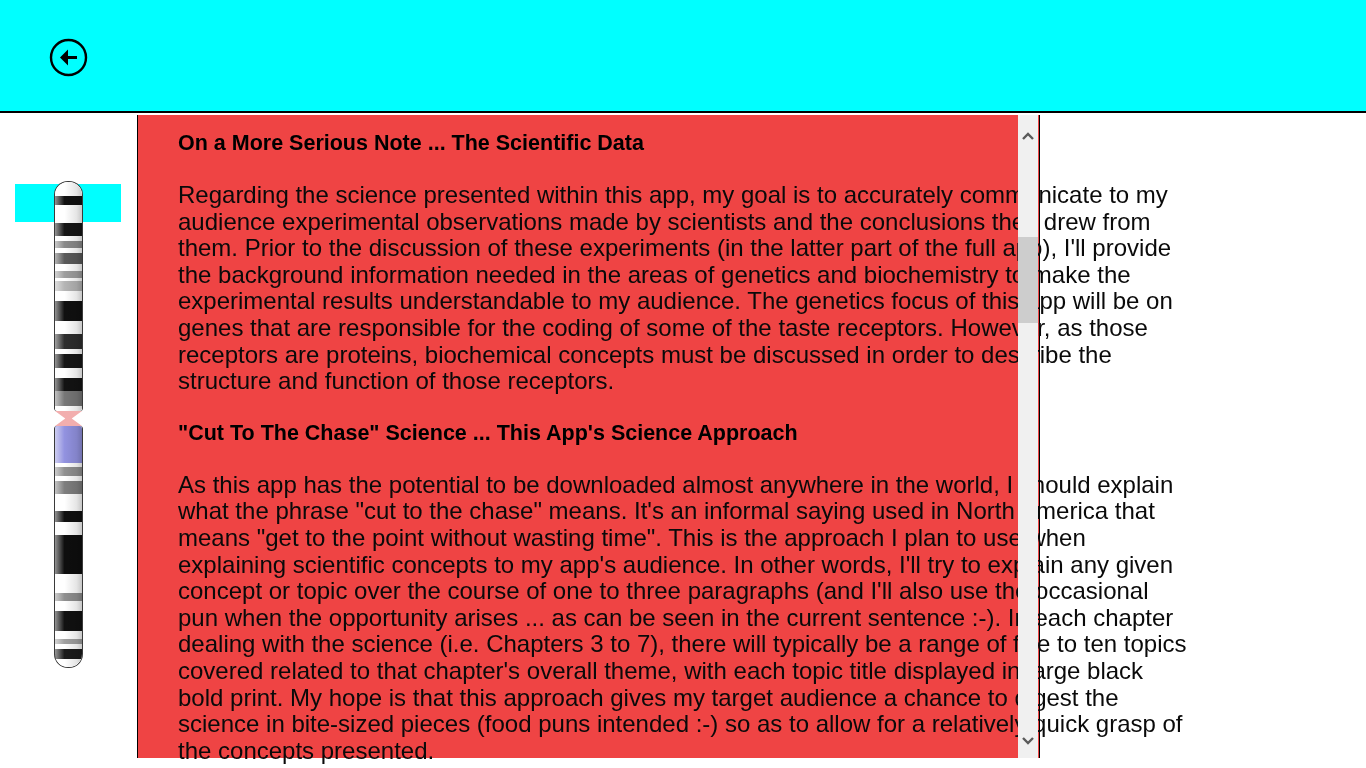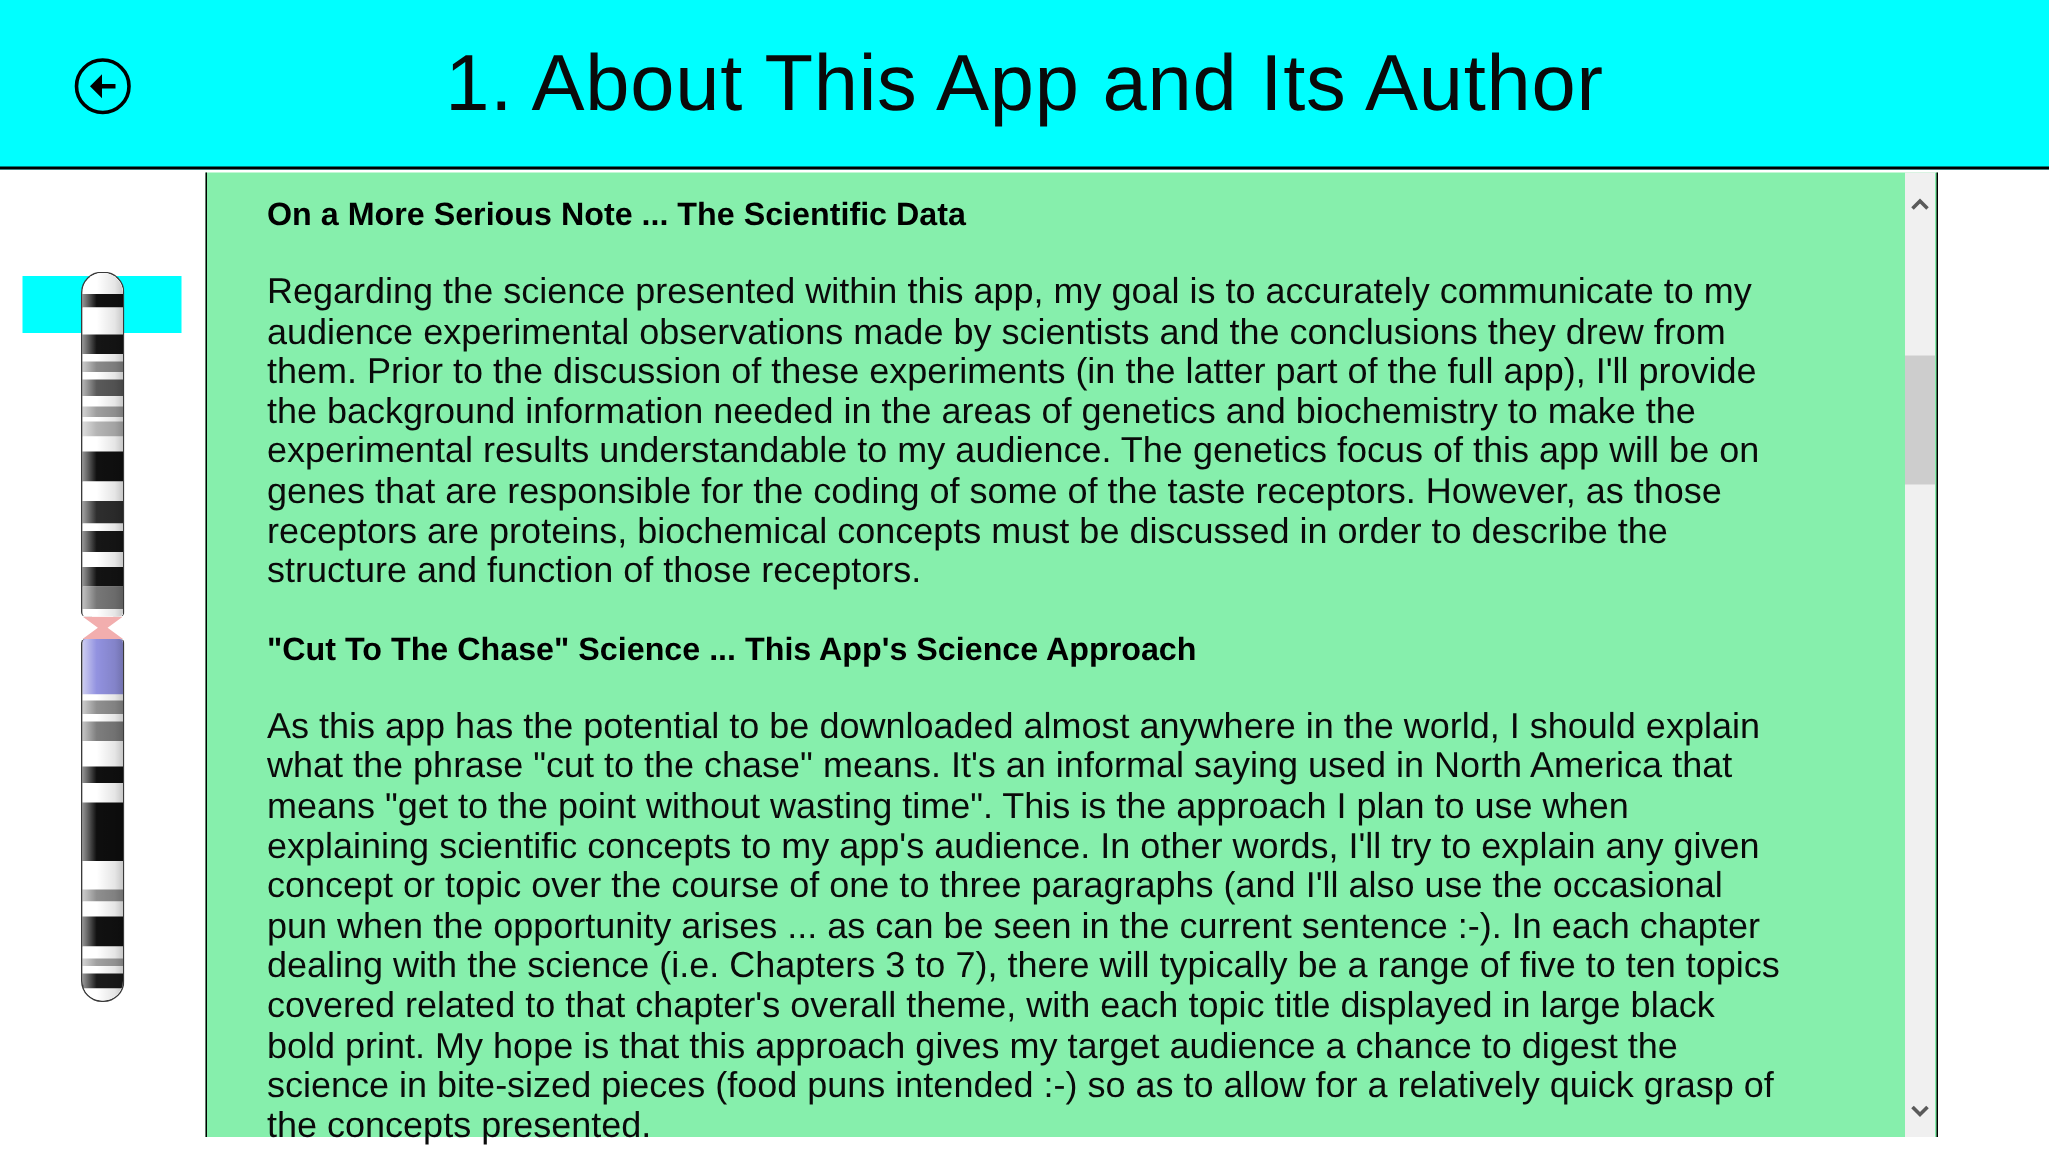--- a/index.html
+++ b/index.html
@@ -25,23 +25,23 @@
   .arm.q { height:242px; border-radius:3px 3px 14px 14px; border-top:none; }
   .arm::after { content:""; position:absolute; inset:0;
                 background:linear-gradient(90deg, rgba(255,255,255,.55) 0%, rgba(255,255,255,0) 35%, rgba(0,0,0,.10) 80%, rgba(0,0,0,.22) 100%);
                 border-radius:inherit; pointer-events:none; }
   .band { width:100%; }
   .centromere { width:27px; height:15px; margin-left:1px; background:#F2AEAE;
                 clip-path:polygon(0 0,100% 0,62% 50%,100% 100%,0 100%,38% 50%);
                 position:relative; }
 
   
-  .content-box { position:absolute; left:137px; top:115px; width:1155px; height:643px;
+  .content-box { position:absolute; left:137px; top:115px; width:903px; height:643px;
                  border-left:1px solid #000; border-right:1px solid #000;
-                 background:#86efac; overflow:visible; }
+                 background:#ef4444; overflow:visible; }
   .text-col { position:absolute; left:40px; top:0; width:1013px; }
   h2.topic { font-size:21.5px; font-weight:700; line-height:28px; color:#000; }
   .topic-1 { margin-top:14px; }
   .topic-2 { margin-top:24px; }
   .topic-3 { margin-top:39px; }
   p.body-text { font-size:24px; line-height:26.6px; color:#0a0a0a; margin-top:25px; }
   .divider { border:none; border-top:1px solid #000; margin-top:33px; width:1013px; }
 
   
   .scrollbar { position:absolute; right:1px; top:0; width:20px; height:643px; background:#F0F0F0; }
@@ -59,21 +59,20 @@
   <header class="app-header">
     <button class="back-btn" aria-label="Back">
       <span>
         <svg width="39" height="39" viewBox="0 0 39 39">
           <circle cx="19.5" cy="19.5" r="17.5" fill="none" stroke="#000" stroke-width="2.4"></circle>
           <path d="M28 19.5 H13" stroke="#000" stroke-width="3" fill="none"></path>
           <path d="M19 11.5 L11 19.5 L19 27.5 Z" fill="#000"></path>
         </svg>
       </span>
     </button>
-    <h1 class="page-title">1. About This App and Its Author</h1>
   </header>
 
   <aside class="sidebar">
     <div class="chromo-highlight"></div>
     <div class="chromosome">
       <div class="arm p">
           <div class="band" style="background: rgb(255, 255, 255); height: 14px;"></div>
           <div class="band" style="background: rgb(17, 17, 17); height: 9px;"></div>
           <div class="band" style="background: rgb(255, 255, 255); height: 18px;"></div>
           <div class="band" style="background: rgb(21, 21, 21); height: 13px;"></div>

